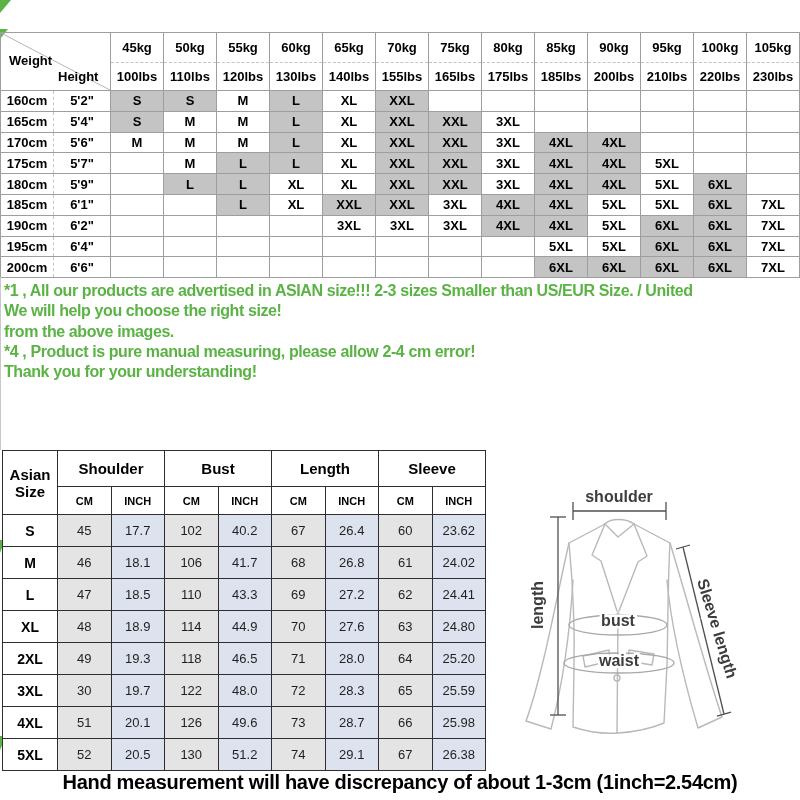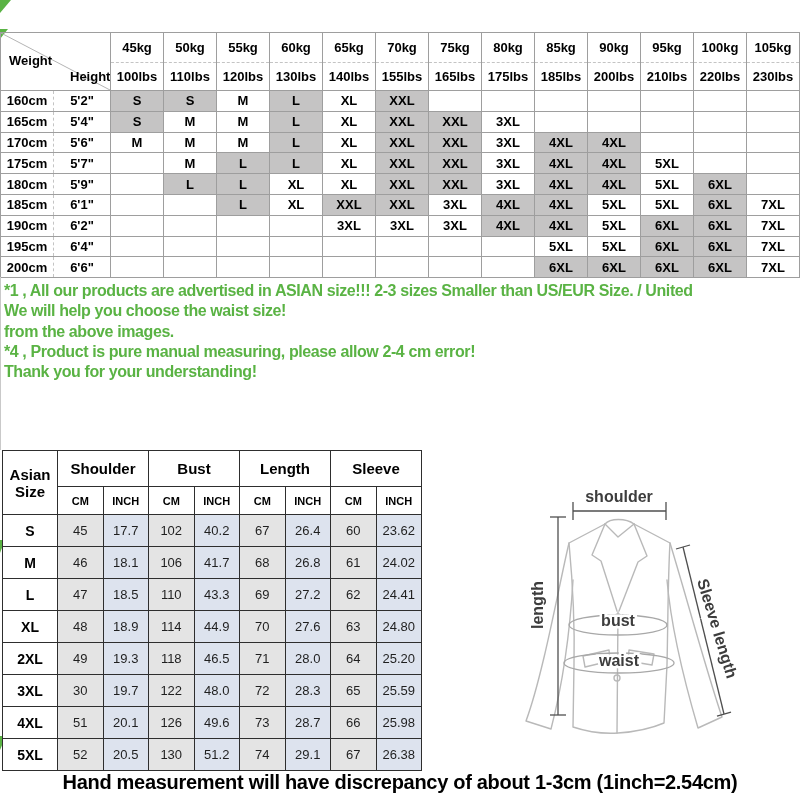--- a/index.html
+++ b/index.html
@@ -16,28 +16,28 @@
   #t1 tbody tr{height:20.8px;}
   #t1 th.kg{border-bottom:1px dashed #c4c4c4;}
   #t1 th.lbs{border-top:none;}
   #t1 th.cmh{border-right:1px dashed #c4c4c4;margin-left:44px;}
   #t1 th.fth{border-left:none;}
   #t1 td.shaded{background:var(--shade);}
   #t1 th.corner{position:relative;}
   #t1 th.corner svg{position:absolute;left:0;top:0;width:100%;height:100%;}
   #t1 th.corner svg line{stroke:#b3b3b3;stroke-width:1;}
   .cw,.ch{position:absolute;left:8px;font-size:13px;font-weight:bold;}
-  .cw{top:20px;} .ch{top:36px;left:26px;padding-left:43px;}
+  .cw{top:20px;} .ch{top:36px;left:14px;padding-left:43px;}
   
   .notes{position:absolute;top:281px;left:4px;width:796px;
          font-size:16px;font-weight:bold;letter-spacing:-0.4px;line-height:20.3px;
          color:var(--green);white-space:nowrap;}
   .edge-line{position:absolute;left:0;top:277px;width:1px;height:173px;background:#c9c9c9;}
   
-  #t2{position:absolute;top:450px;left:2px;width:420px;height:320px;
+  #t2{position:absolute;top:450px;left:2px;width:484px;height:320px;
       border-collapse:collapse;table-layout:fixed;}
   #t2 th,#t2 td{border:1.5px solid #2e2e2e;padding:0;text-align:center;vertical-align:middle;
       white-space:nowrap;overflow:hidden;}
   #t2 thead tr.r1{height:36px;} #t2 thead tr.r2{height:28px;}
   #t2 tbody tr{height:32px;}
   #t2 th.grp{font-size:15px;font-weight:bold;background:#fff;}
   #t2 th.sub{font-size:11px;font-weight:bold;background:#fff;margin-top:36px;}
   #t2 th.sizecorner{font-size:15px;font-weight:bold;line-height:17px;}
   #t2 th.sizecell{font-size:14px;font-weight:bold;background:#fff;}
   #t2 td{font-size:13px;font-weight:normal;color:#1f1f1f;}
@@ -268,21 +268,21 @@
           <td class="shaded">6XL</td>
           <td>7XL</td>
         </tr>
       </tbody>
     </table>
 
   <div class="edge-line"></div>
 
   <div class="notes">
     <div class="note-line">*1 , All our products are advertised in ASIAN size!!! 2-3 sizes Smaller than US/EUR Size. / United</div>
-    <div class="note-line">We will help you choose the waist size!</div>
+    <div class="note-line">We will help you choose the right size!</div>
     <div class="note-line">from the above images.</div>
     <div class="note-line">*4 , Product is pure manual measuring, please allow 2-4 cm error!</div>
     <div class="note-line">Thank you for your understanding!</div>
   </div>
 
   <table id="t2">
     <colgroup>
         <col style="width:55px">
       </colgroup>
   <thead>

